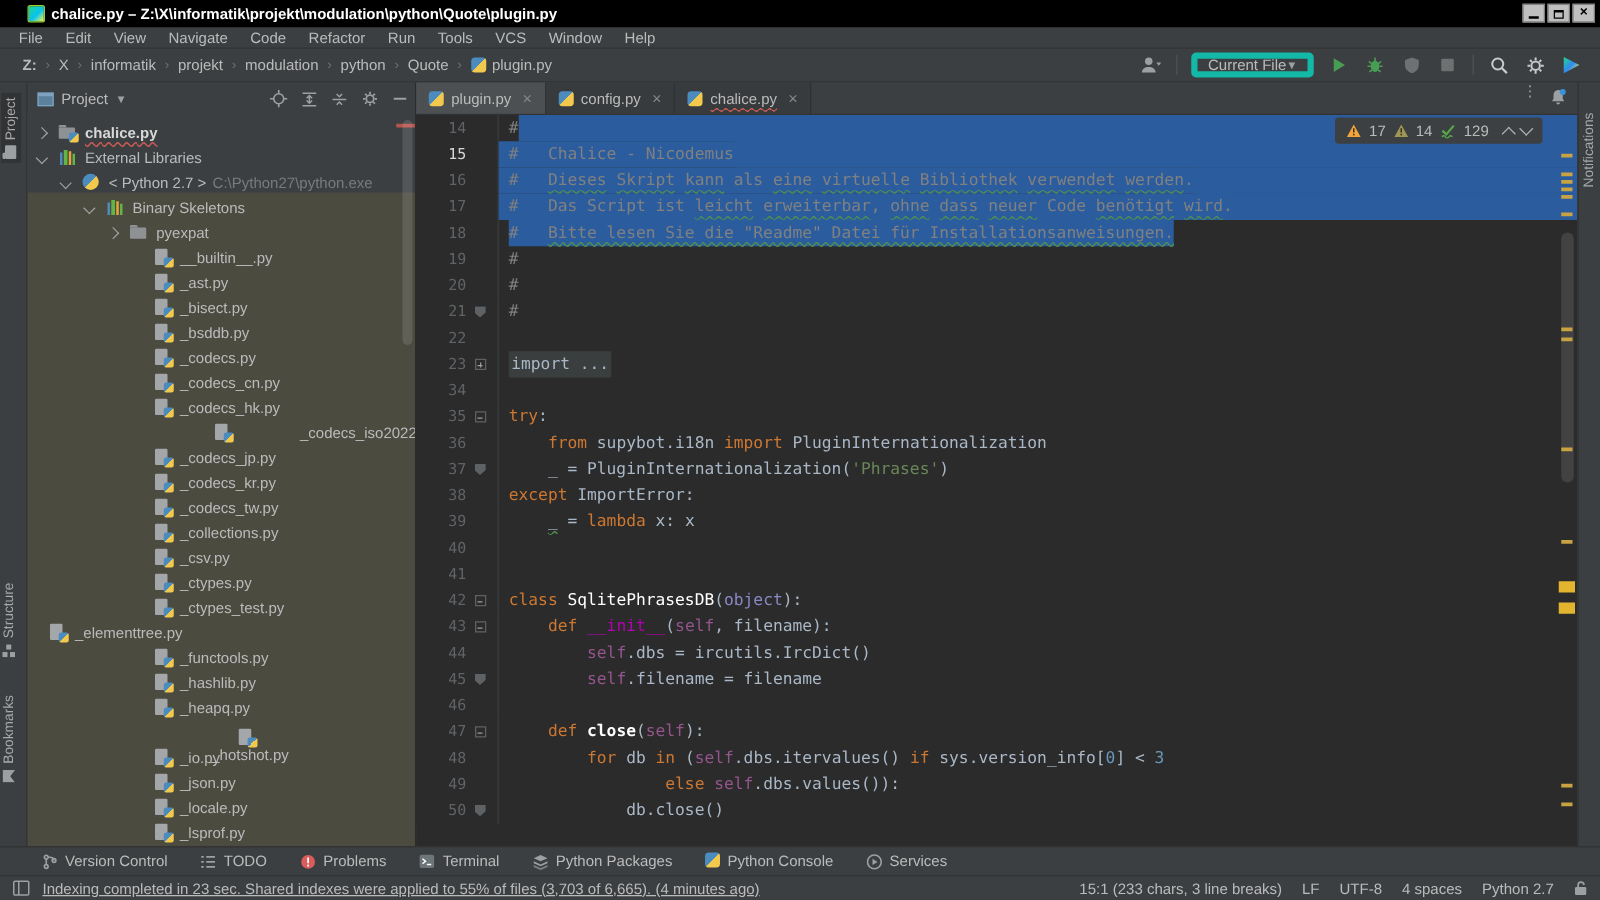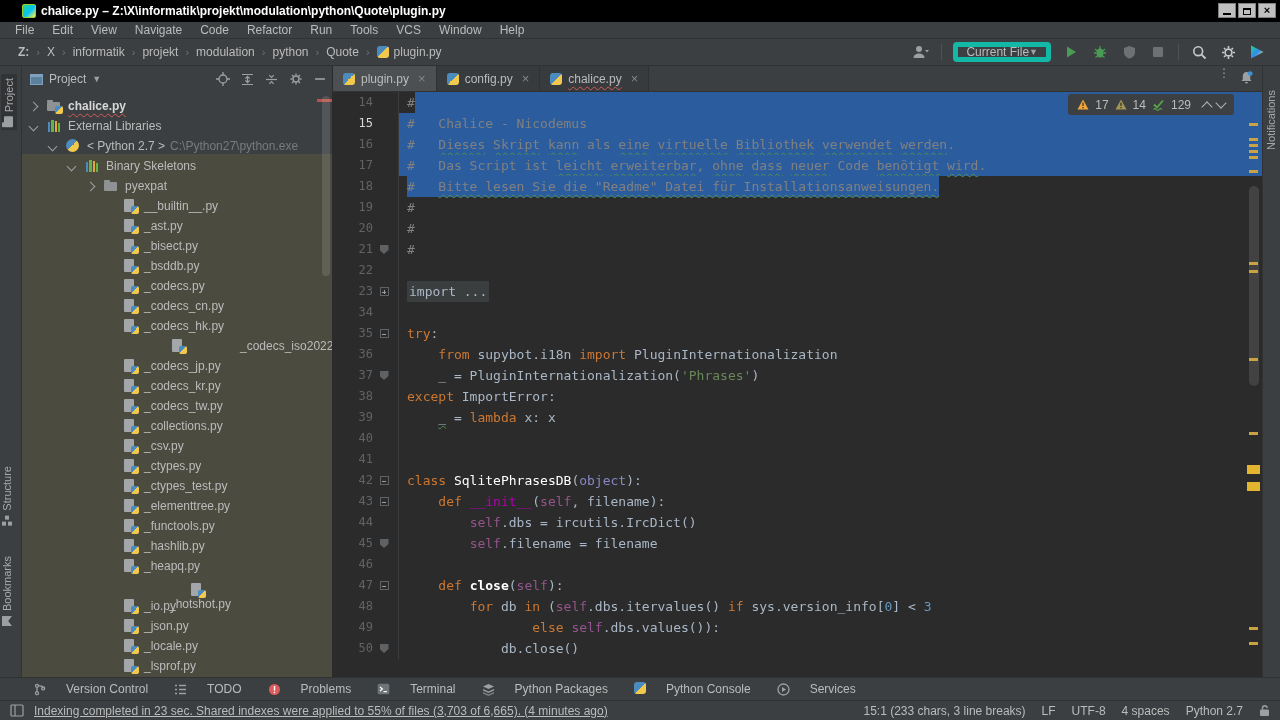--- a/index.html
+++ b/index.html
@@ -145,21 +145,21 @@
   .smark { position:absolute; right:4px; width:9px; height:3px; background:#c9a343; }
   .bmark { position:absolute; right:2px; width:13px; height:9px; background:#e3b52e; }
 
   
   #rightstrip { width:18px; background:#3c3f41; border-left:1px solid #323232; position:relative; }
   #rs-label { position:absolute; top:24px; left:2px; }
 
   
   #bottombar { position:absolute; left:0; top:677px; width:1280px; height:23px; background:#3c3f41;
                border-top:1px solid #323232; display:flex; align-items:center; gap:26px; padding-left:34px; }
-  .bb-item { display:flex; align-items:center; gap:20px; color:#bbbbbb; }
+  .bb-item { display:flex; align-items:center; gap:6px; color:#bbbbbb; }
 
   
   #statusbar { position:absolute; left:0; top:700px; width:1280px; height:20px; background:#3c3f41;
                border-top:1px solid #323232; display:flex; align-items:center; padding:0 10px; }
   #status-msg { margin-left:10px; color:#bbbbbb; white-space:nowrap;text-decoration:underline; }
   #status-right { margin-left:auto; display:flex; align-items:center; gap:16px; color:#bbbbbb; white-space:nowrap; }
 
   svg { display:block; }
 </style>
 </head>
@@ -497,21 +497,21 @@
               <span class="tlabel">_ctypes.py</span>
             </div>
             <div class="trow" style="padding-left: 84px;">
               <span class="chev none"></span>
               <span class="treeico">
                 <span class="pfile"></span>
                 <span class="pyico mini"></span>
               </span>
               <span class="tlabel">_ctypes_test.py</span>
             </div>
-            <div class="trow" style="padding-left: 84px;">
+            <div class="trow" style="">
               <span class="chev none"></span>
               <span class="treeico">
                 <span class="pfile"></span>
                 <span class="pyico mini"></span>
               </span>
               <span class="tlabel">_elementtree.py</span>
             </div>
             <div class="trow" style="padding-left: 84px;">
               <span class="chev none"></span>
               <span class="treeico">

